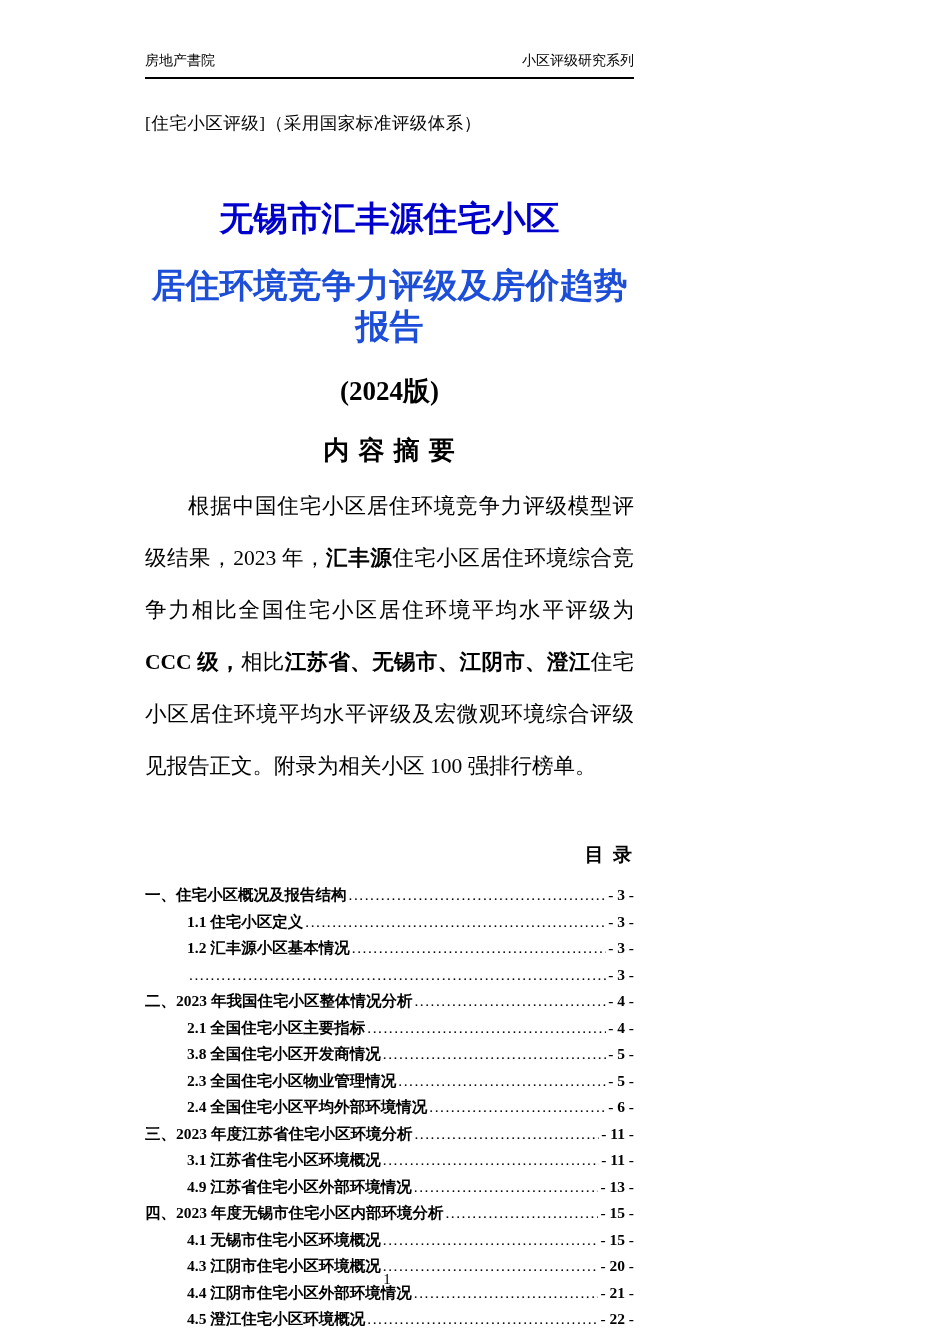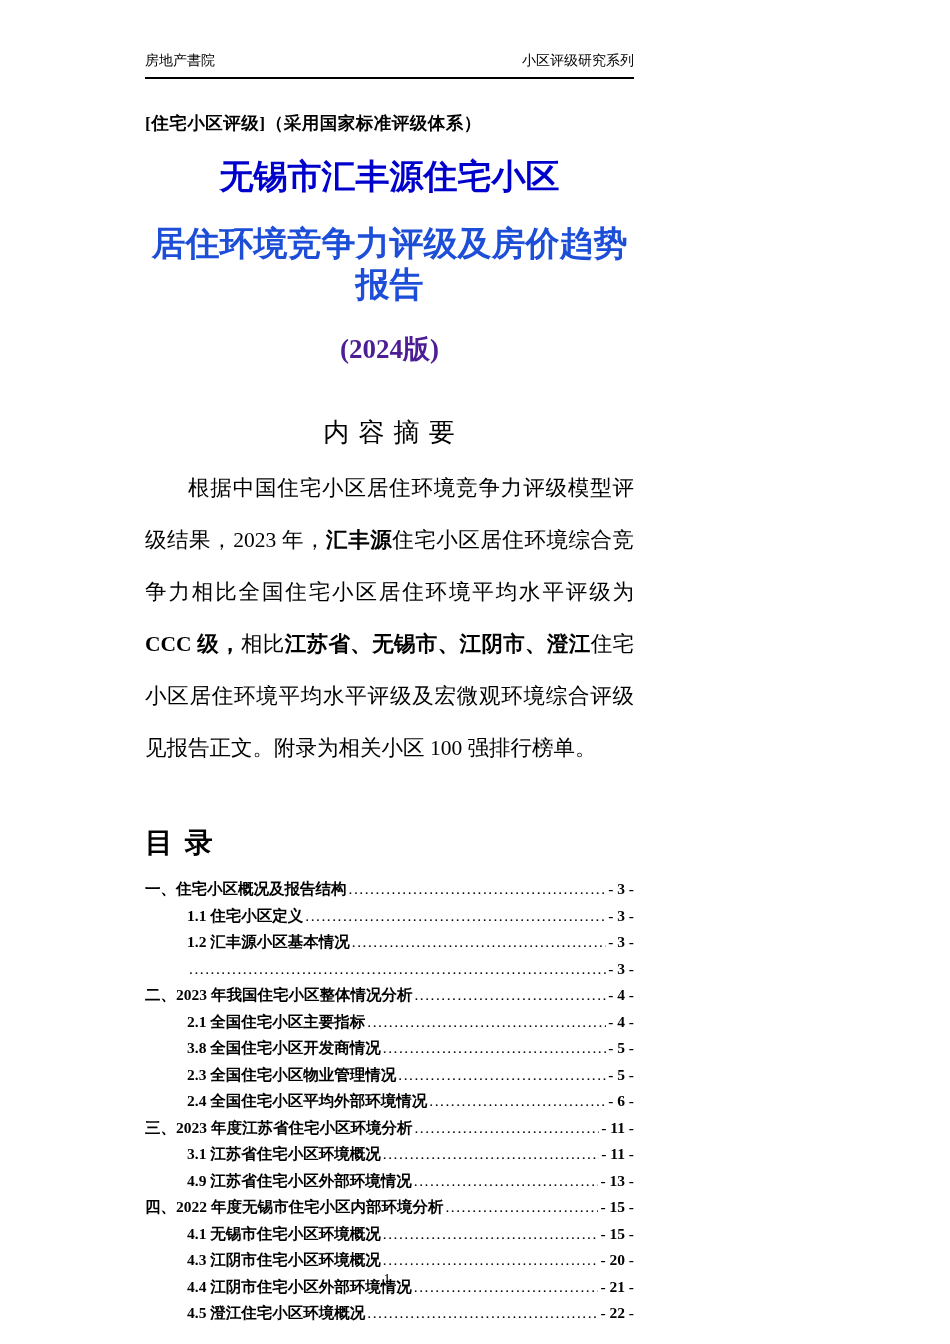--- a/index.html
+++ b/index.html
@@ -28,60 +28,60 @@
     justify-content: space-between;
     align-items: baseline;
     font-size: 14px;
     padding-bottom: 7px;
     border-bottom: 2px solid #000000;
   }
   
   .doc-tag {
     margin-top: 32px;
     font-size: 17.5px;
-    font-weight: bold;
+    font-weight: normal;
     letter-spacing: 0.5px;
   }
   
   .title-1, .title-2 {
     text-align: center;
     font-size: 34px;
     font-weight: bold;
     line-height: 1.2;
   }
-  .title-1 { margin-top: 22px; }
+  .title-1 { margin-top: 64px; }
   .title-2 { margin-top: 26px; }
   .edition {
     margin-top: 26px;
     text-align: center;
     font-size: 27px;
     font-weight: bold;
   }
   
   .abstract-heading {
-    margin-top: 48px;
+    margin-top: 24px;
     text-align: center;
     font-size: 26px;
-    font-weight: normal;
+    font-weight: bold;
     font-family: "Liberation Sans", "DejaVu Sans", sans-serif;
     letter-spacing: 1px;
   }
   .abstract-body {
     margin-top: 12px;
     font-size: 21.5px;
     line-height: 52px;
     text-align: justify;
     text-indent: 2em;
   }
   .abstract-body .bold { font-weight: bold; }
   
   .toc-heading {
     margin-top: 50px;
-    text-align: left;
-    font-size: 28px;
+    text-align: right;
+    font-size: 19px;
     font-weight: bold;
     font-family: "Liberation Sans", "DejaVu Sans", sans-serif;
     letter-spacing: 2px;
   }
   .toc {
     margin-top: 14px;
     font-size: 15.5px;
     line-height: 26.5px;
     font-weight: 600;
   }
@@ -122,21 +122,21 @@
 
   <div class="hdr">
     <span>房地产書院</span>
     <span>小区评级研究系列</span>
   </div>
 
   <div class="doc-tag">[住宅小区评级]（采用国家标准评级体系）</div>
 
   <div class="title-1 title-blue" style="color: rgb(0, 0, 204);">无锡市汇丰源住宅小区</div>
   <div class="title-2 title-blue" style="color: #1d4ed8;">居住环境竞争力评级及房价趋势报告</div>
-  <div class="edition title-blue" style="color: #4c1d95;">(2024版)</div>
+  <div class="edition title-blue" style="color: #000000;">(2024版)</div>
 
   <div class="abstract-heading">内 容 摘 要</div>
   <p class="abstract-body" id="abstract-body"><span>根据中国住宅小区居住环境竞争力评级模型评级结果，2023 年，</span><span class="bold">汇丰源</span><span>住宅小区居住环境综合竞争力相比全国住宅小区居住环境平均水平评级为 </span><span class="bold">CCC 级，</span><span>相比</span><span class="bold">江苏省、无锡市、江阴市、澄江</span><span>住宅小区居住环境平均水平评级及宏微观环境综合评级见报告正文。附录为相关小区 100 强排行榜单。</span></p>
 
   <div class="toc-heading">目 录</div>
   <nav class="toc" id="toc">
       <div class="toc-entry">
         <span class="toc-label">一、住宅小区概况及报告结构</span>
         <span class="toc-dots"></span>
         <span class="toc-page">- 3 -</span>
@@ -189,21 +189,21 @@
         <span class="toc-label">3.1 江苏省住宅小区环境概况</span>
         <span class="toc-dots"></span>
         <span class="toc-page">- 11 -</span>
       </div>
       <div class="toc-entry lvl2">
         <span class="toc-label">4.9 江苏省住宅小区外部环境情况</span>
         <span class="toc-dots"></span>
         <span class="toc-page">- 13 -</span>
       </div>
       <div class="toc-entry">
-        <span class="toc-label">四、2022 年度无锡市住宅小区内部环境分析</span>
+        <span class="toc-label">四、2023 年度无锡市住宅小区内部环境分析</span>
         <span class="toc-dots"></span>
         <span class="toc-page">- 15 -</span>
       </div>
       <div class="toc-entry lvl2">
         <span class="toc-label">4.1 无锡市住宅小区环境概况</span>
         <span class="toc-dots"></span>
         <span class="toc-page">- 15 -</span>
       </div>
       <div class="toc-entry lvl2">
         <span class="toc-label">4.3 江阴市住宅小区环境概况</span>

